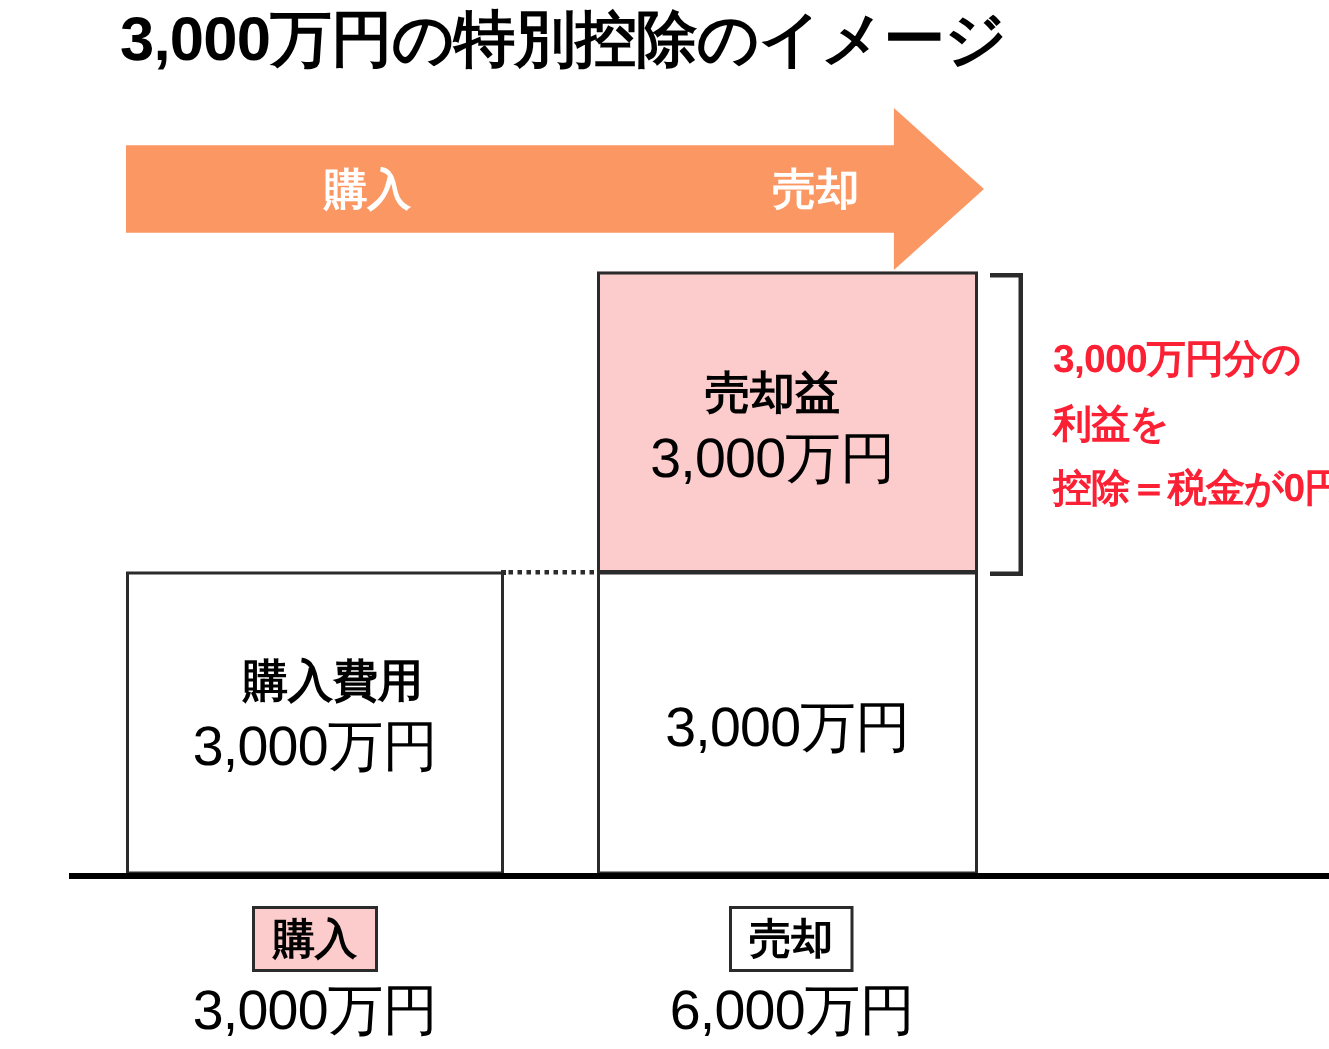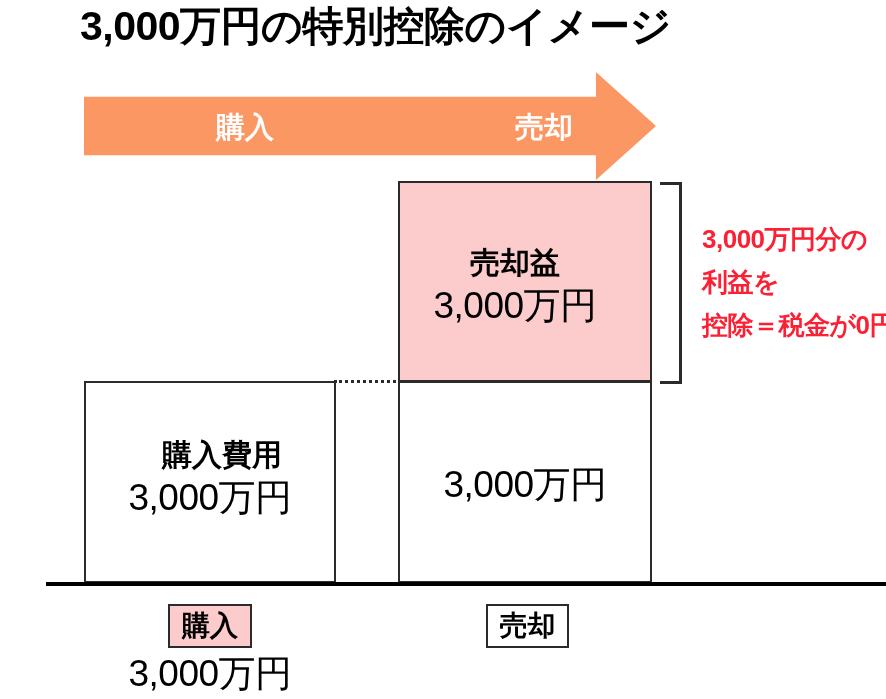--- a/index.html
+++ b/index.html
@@ -267,14 +267,15 @@
     <span>利益を</span>
     <span>控除＝税金が0円</span>
   </div>
 
   <div id="baseline"></div>
 
   <div class="axis-tag" id="axis-tag-buy">購入</div>
   <div class="axis-amount" id="axis-amount-buy">3,000万円</div>
 
   <div class="axis-tag" id="axis-tag-sell">売却</div>
+  <div class="axis-amount" id="axis-amount-sell">6,000万円</div>
 
 </div>
 
 </body></html>

